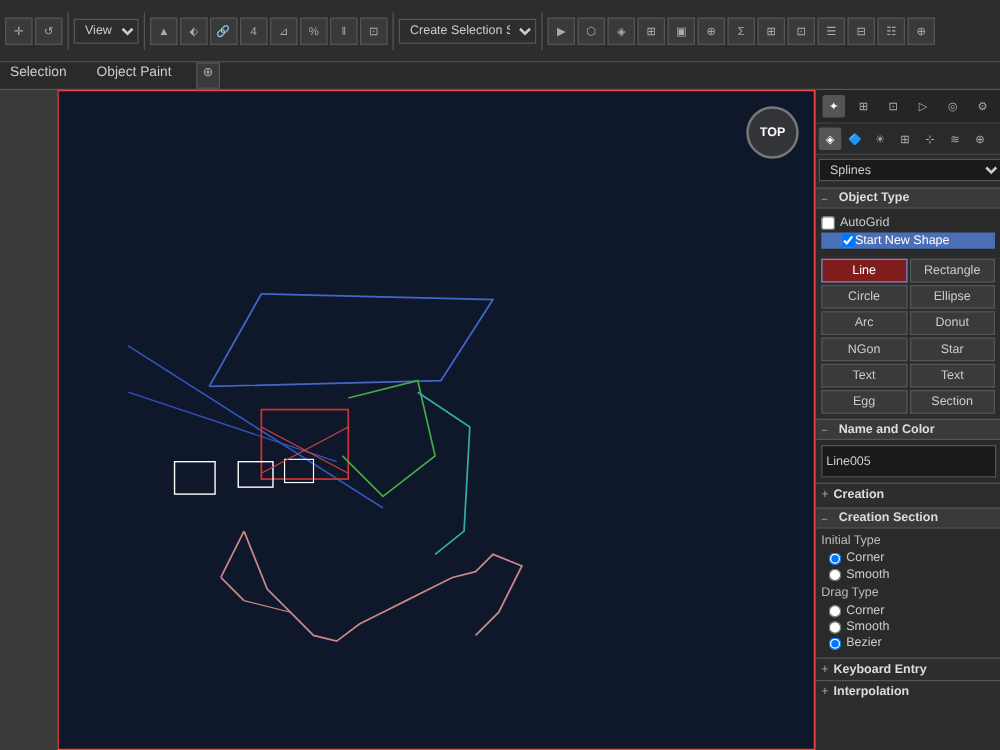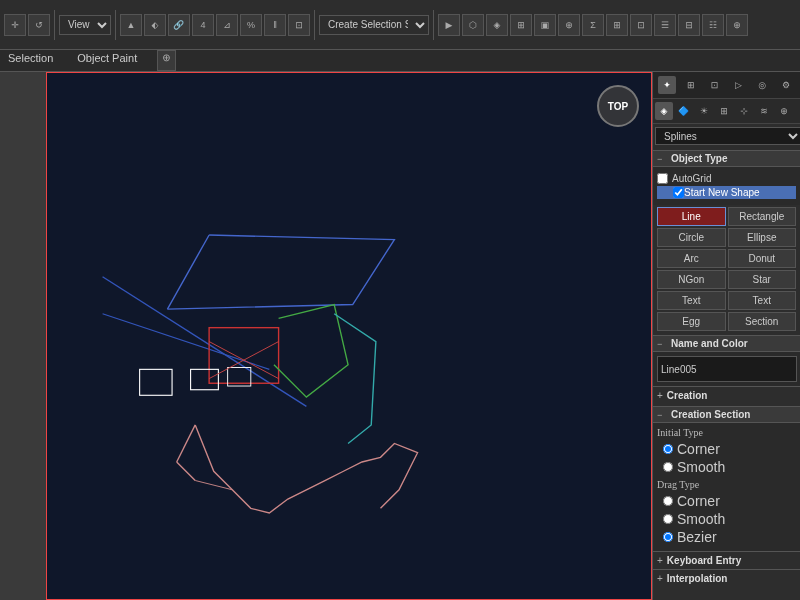--- a/index.html
+++ b/index.html
@@ -286,35 +286,34 @@
 
     
     .creation-section {
       padding: 4px 4px;
       background: #2a2a2a;
     }
     .sub-section-title {
       font-size: 10px;
       color: #bbb;
       margin-bottom: 3px;
-      font-family: Liberation Serif, serif;
     }
     .radio-row {
       display: flex;
       align-items: center;
       gap: 4px;
       margin: 2px 0 2px 6px;
     }
     .radio-row input[type="radio"] {
       width: 10px;
       height: 10px;
       cursor: pointer;
     }
     .radio-label {
-      font-size: 14px;
+      font-size: 10px;
       color: #ccc;
     }
 
     
     #right-panel::-webkit-scrollbar { width: 6px; }
     #right-panel::-webkit-scrollbar-track { background: #222; }
     #right-panel::-webkit-scrollbar-thumb { background: #555; }
   </style>
 </head>
 <body>

